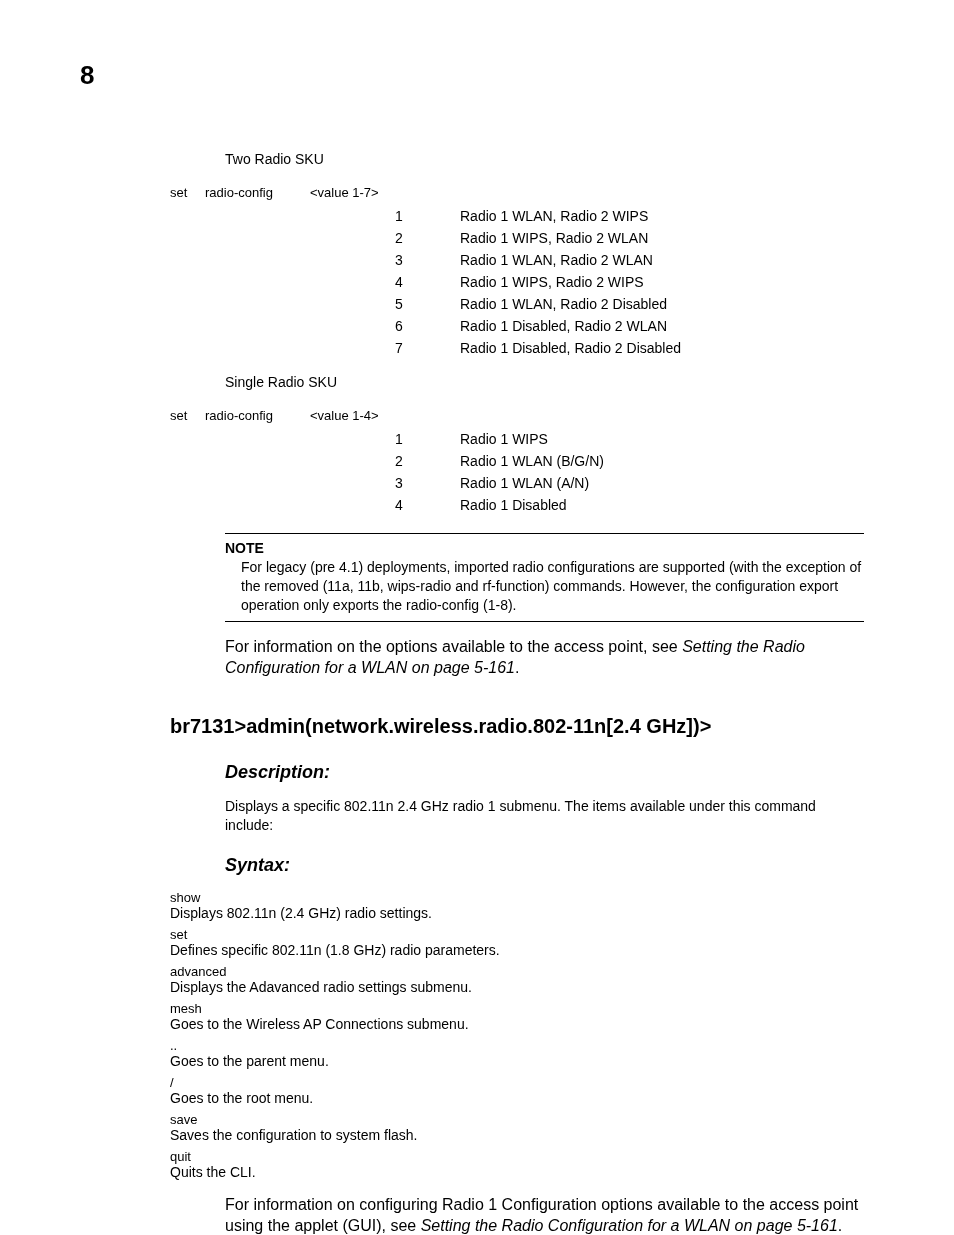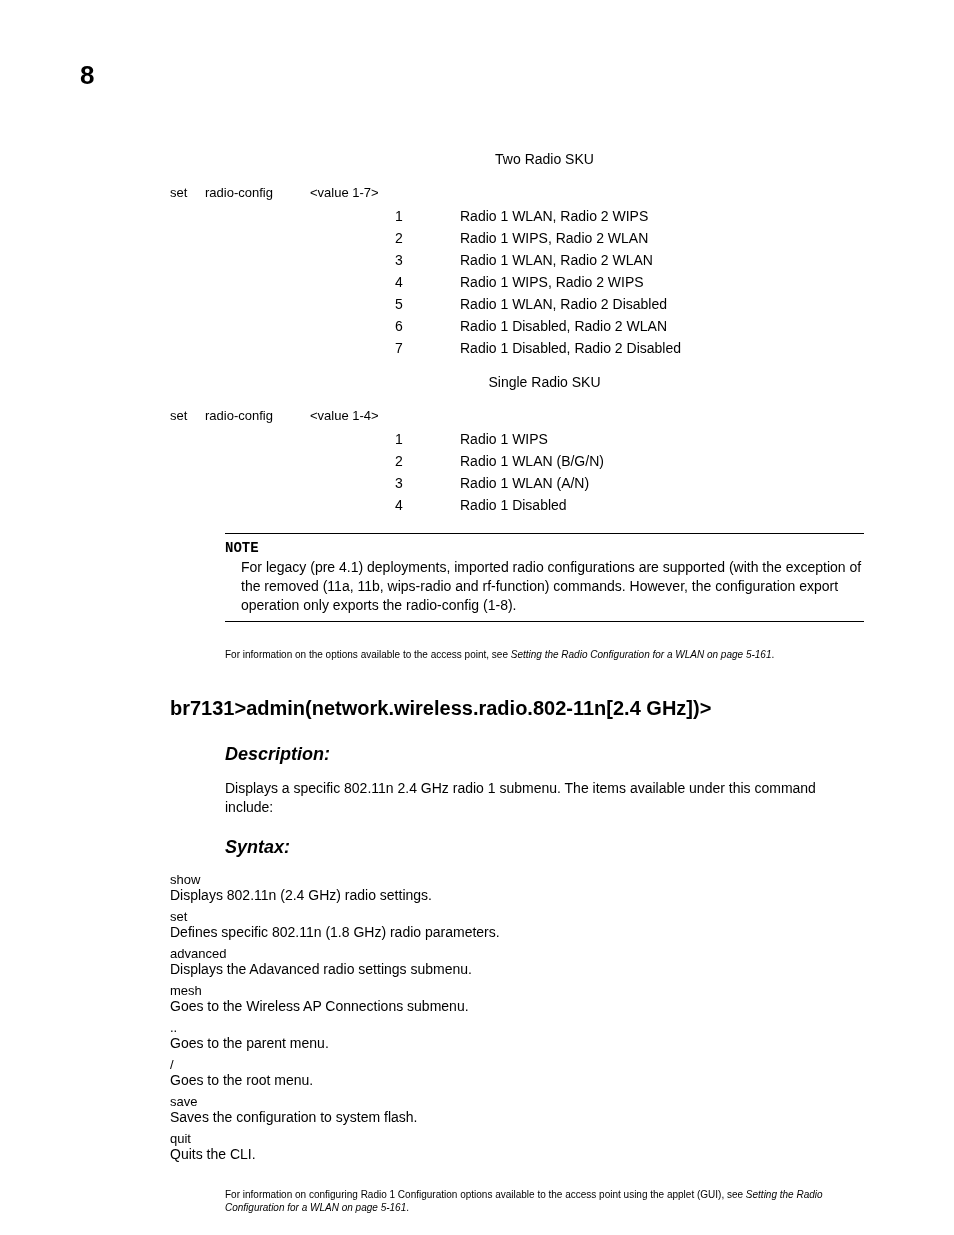--- a/index.html
+++ b/index.html
@@ -17,21 +17,20 @@
     margin-bottom: 60px;
   }
   .content {
     margin-left: 90px;
     margin-right: 10px;
   }
   .section-title {
     margin-left: 55px;
     margin-bottom: 18px;
     font-size: 14px;
-    text-align: center;
   }
   .cmd-row {
     display: flex;
     font-size: 13px;
     margin-bottom: 8px;
   }
   .cmd-row .c1 { width: 35px; }
   .cmd-row .c2 { width: 105px; }
   .cmd-row .c3 { width: 90px; }
   .val-row {
@@ -45,31 +44,30 @@
     margin-left: 55px;
     margin-top: 20px;
     border-top: 1px solid #000;
     border-bottom: 1px solid #000;
     padding: 6px 0 6px 0;
   }
   .note-label {
     font-weight: bold;
     font-size: 14px;
     margin-bottom: 2px;
-    font-family: Liberation Mono, monospace;
   }
   .note-text {
     font-size: 14px;
     line-height: 1.35;
     margin-left: 16px;
   }
   .ref-text {
     margin-left: 55px;
-    margin-top: 26px;
-    font-size: 10px;
+    margin-top: 14px;
+    font-size: 16px;
     line-height: 1.35;
   }
   .ref-text .ital { font-style: italic; }
   .cmd-heading {
     font-size: 20px;
     font-weight: bold;
     margin-top: 36px;
     margin-bottom: 24px;
   }
   .sub-heading {

